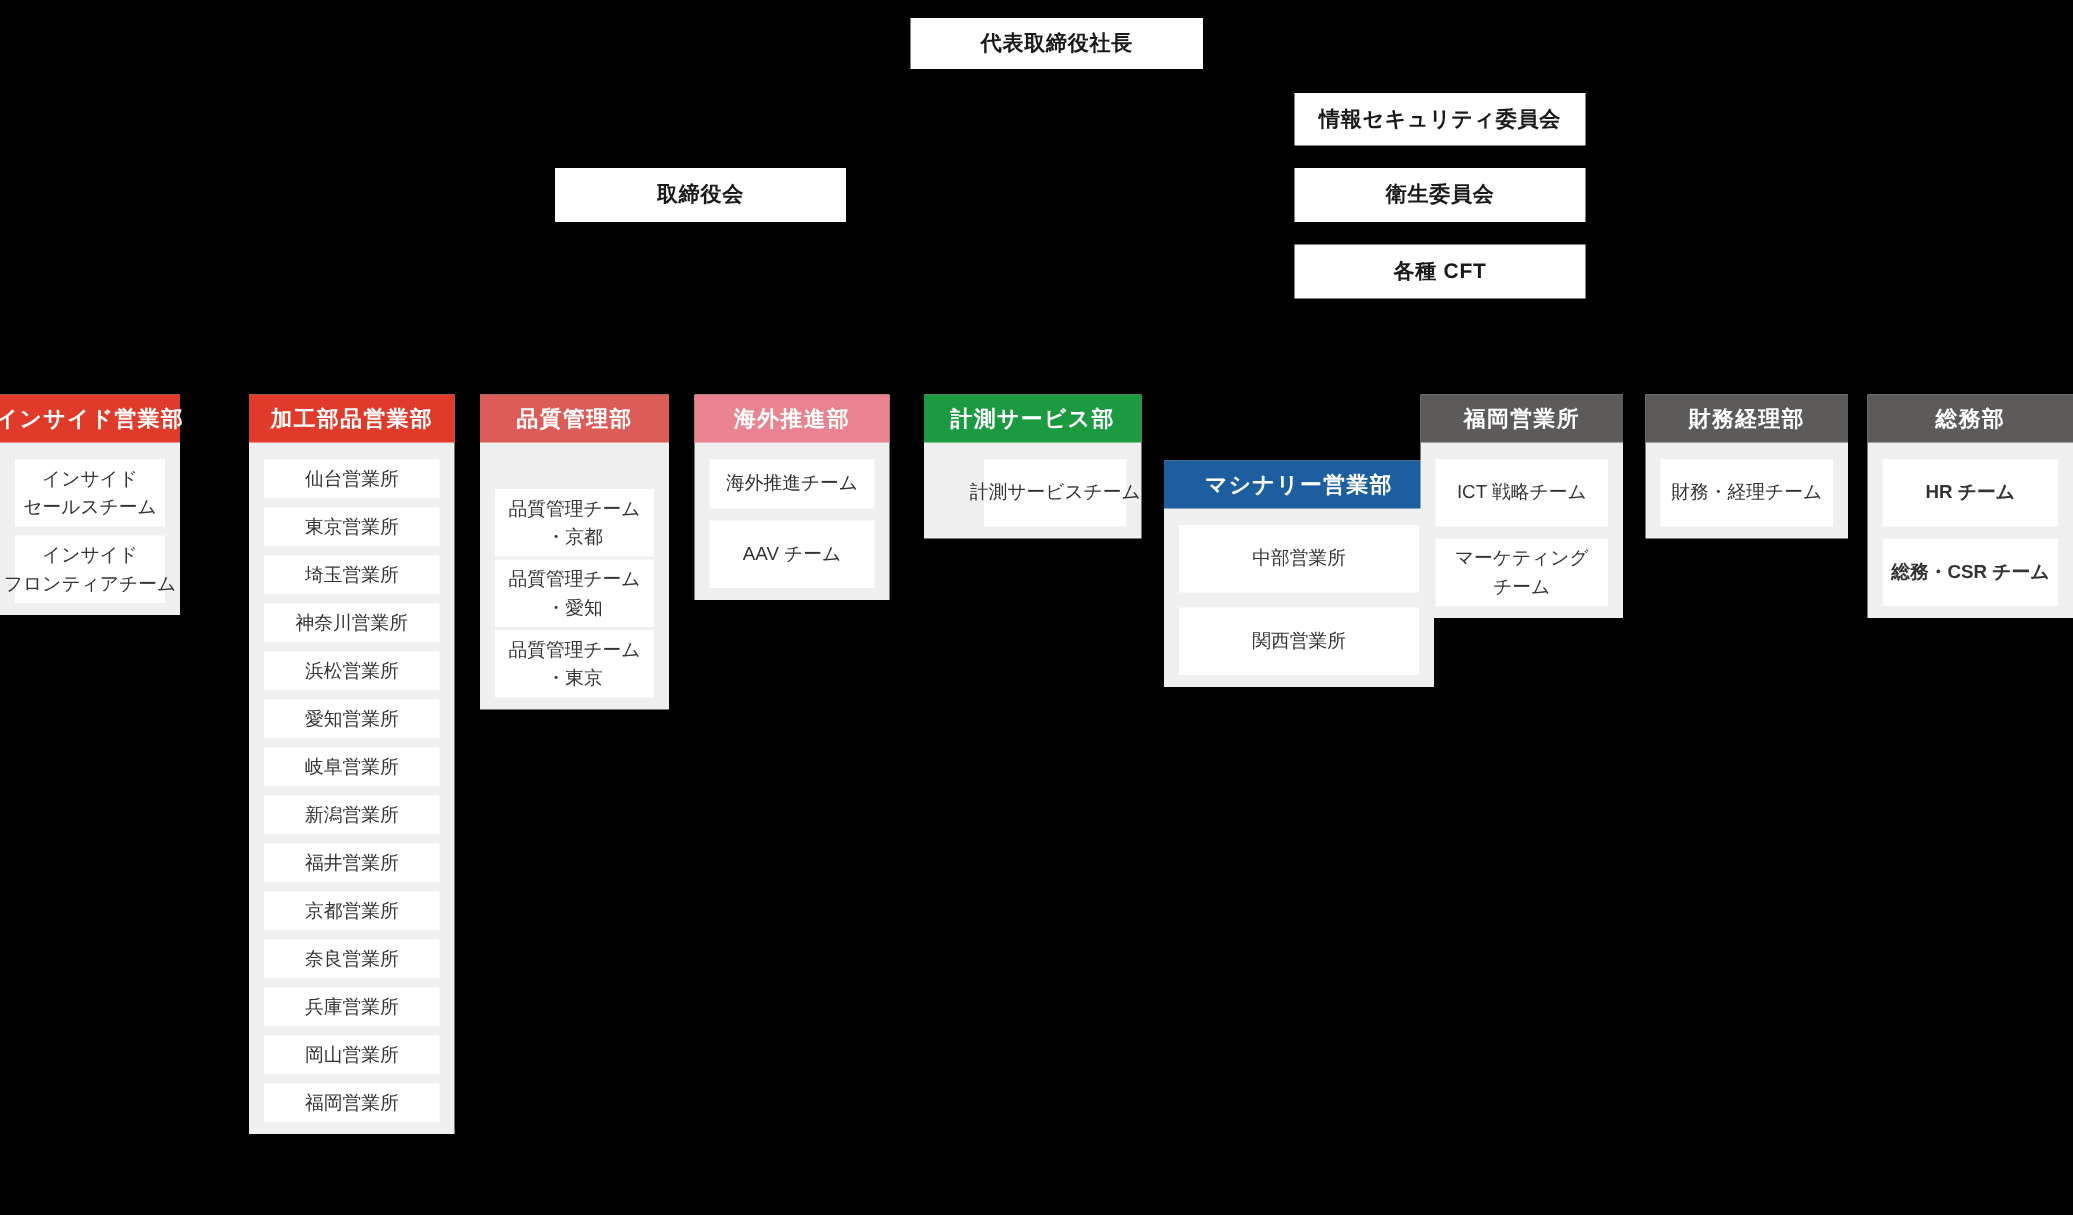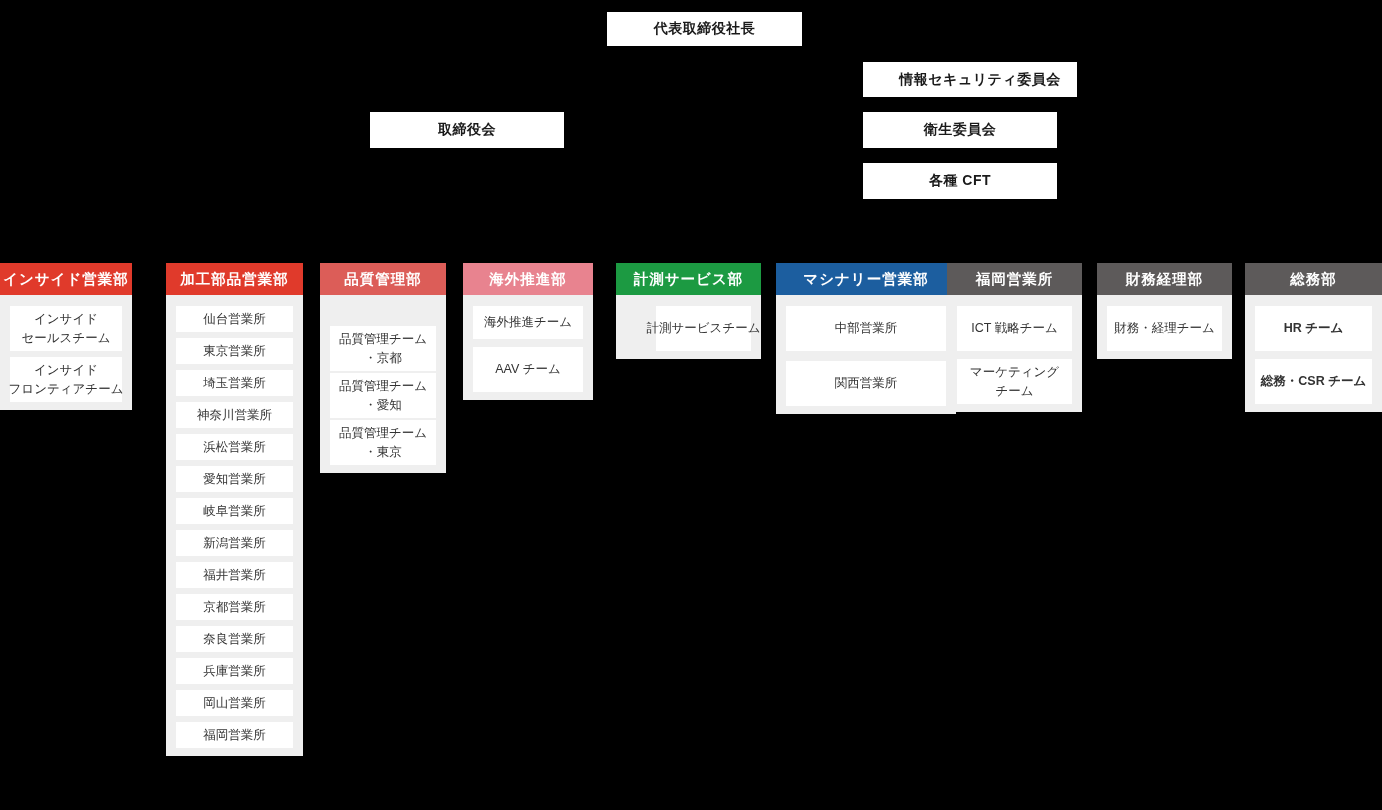--- a/index.html
+++ b/index.html
@@ -8,21 +8,21 @@
     background:#000000;
     font-family:"Liberation Sans","DejaVu Sans",sans-serif;
   }
   .top-box{
     position:absolute;background:#ffffff;color:#1a1a1a;
     display:flex;align-items:center;justify-content:center;
     font-weight:bold;font-size:14px;letter-spacing:0.5px;
   }
   #president{left:607px;top:12px;width:195px;height:34px;}
   #board{left:370px;top:112px;width:194px;height:36px;}
-  #committee-0{left:863px;top:62px;width:194px;height:35px;padding-left:20px;}
+  #committee-0{left:863px;top:62px;width:194px;height:35px;}
   #committee-1{left:863px;top:112px;width:194px;height:36px;}
   #committee-2{left:863px;top:163px;width:194px;height:36px;}
 
   .dept{
     position:absolute;top:263px;background:#efefef;
   }
   .dept-header{
     height:32px;display:flex;align-items:center;justify-content:center;
     color:#ffffff;font-weight:bold;font-size:14.5px;letter-spacing:1px;
     white-space:nowrap;
@@ -49,21 +49,21 @@
 
 <div id="board" class="top-box">取締役会</div>
 
 <div id="committee-0" class="top-box">情報セキュリティ委員会</div>
 
 <div id="committee-1" class="top-box">衛生委員会</div>
 
 <div id="committee-2" class="top-box">各種 CFT</div>
 
 <div id="columns">
-    <div class="dept" style="left: 0px; width: 132px;">
+    <div class="dept" style="left: 0px; width: 120px;">
       <div class="dept-header" style="background: rgb(224, 58, 43);">インサイド営業部</div>
       <div class="dept-body" style="row-gap: 6px;">
         <div class="org-item lg">
           <span class="line">インサイド</span>
           <span class="line">セールスチーム</span>
         </div>
         <div class="org-item lg">
           <span class="line">インサイド</span>
           <span class="line">フロンティアチーム</span>
         </div>
@@ -145,21 +145,21 @@
       </div>
     </div>
     <div class="dept" style="left: 616px; width: 145px;">
       <div class="dept-header" style="background: rgb(28, 154, 66);">計測サービス部</div>
       <div class="dept-body" style="row-gap: 8px; padding-left: 40px;">
         <div class="org-item lg">
           <span class="line">計測サービスチーム</span>
         </div>
       </div>
     </div>
-    <div class="dept" style="left: 776px; width: 180px;">
+    <div class="dept" style="left: 776px; width: 180px; margin-top: 44px;">
       <div class="dept-header" style="background: rgb(28, 94, 159);">マシナリー営業部</div>
       <div class="dept-body" style="row-gap: 10px;">
         <div class="org-item lg">
           <span class="line">中部営業所</span>
         </div>
         <div class="org-item lg">
           <span class="line">関西営業所</span>
         </div>
       </div>
     </div>

